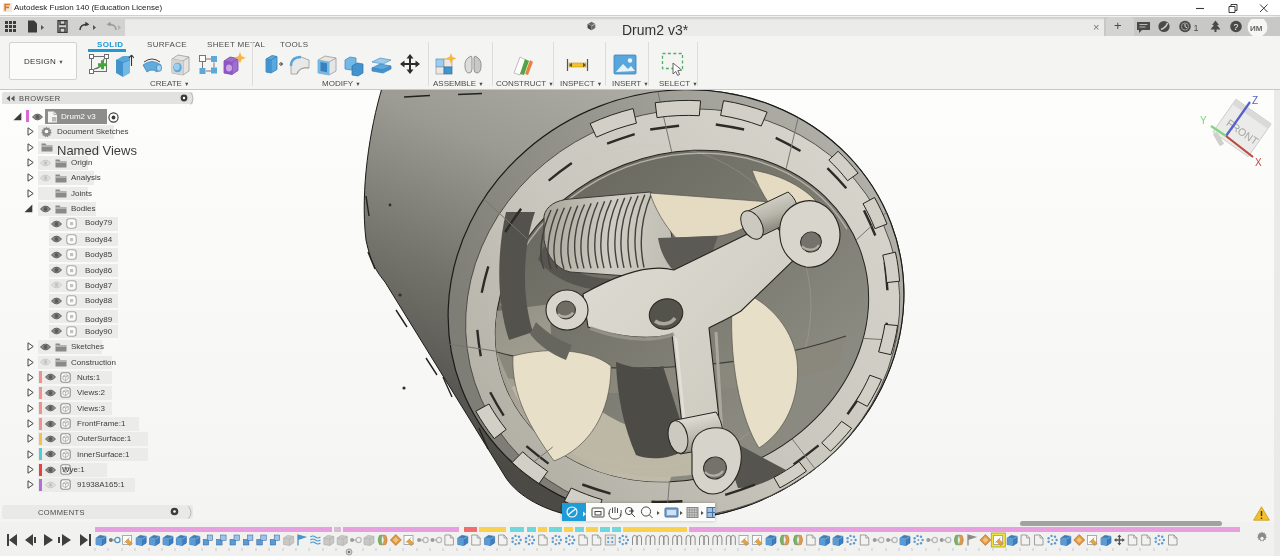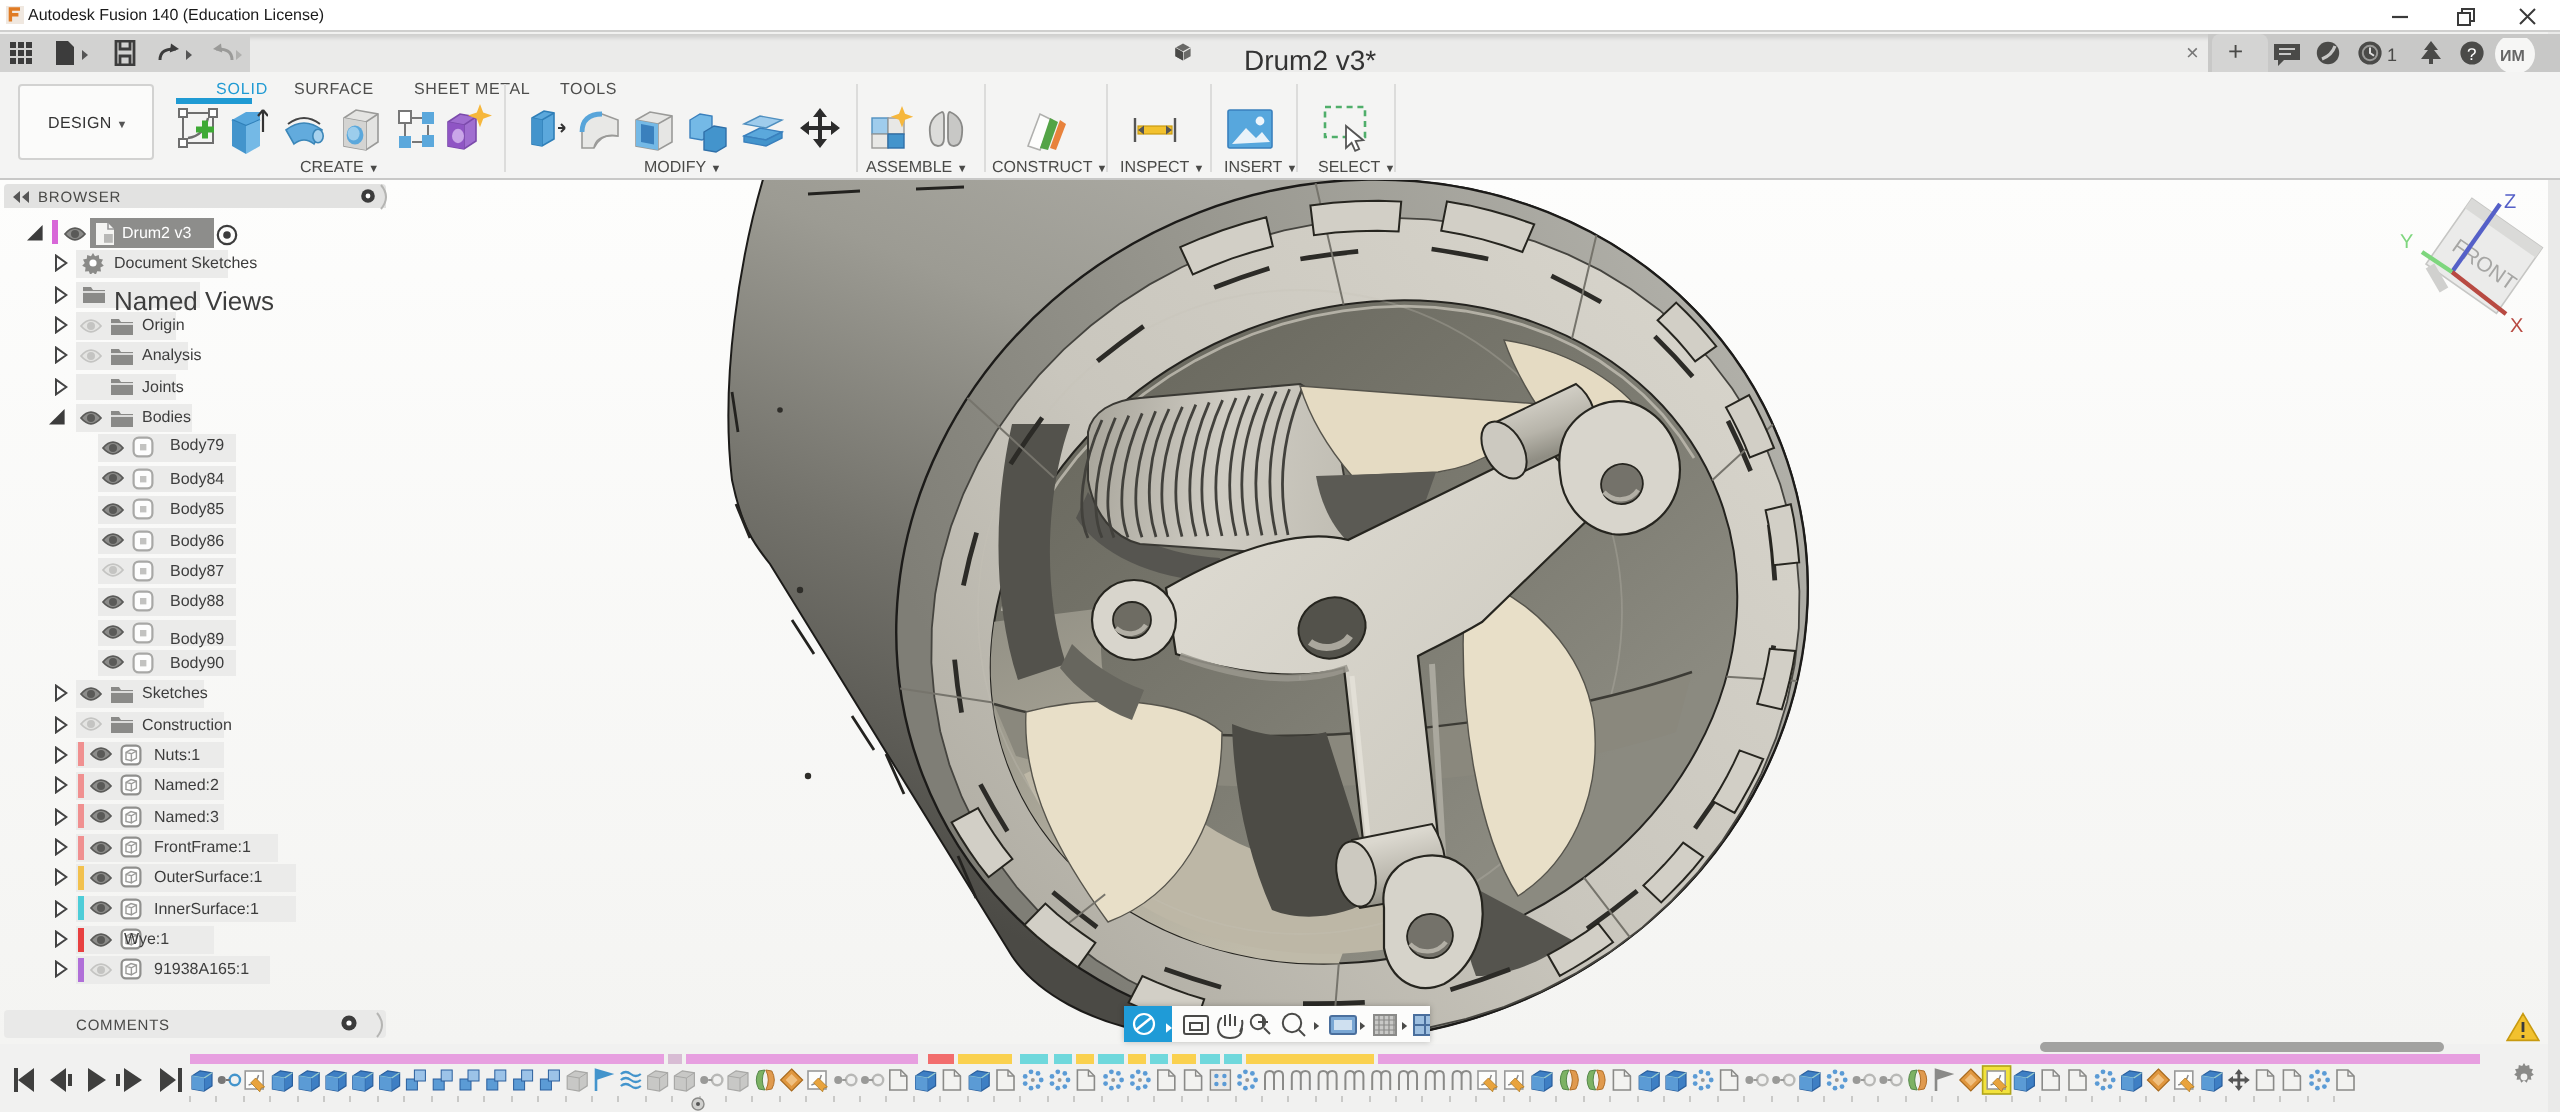--- a/index.html
+++ b/index.html
@@ -184,21 +184,21 @@
     <path d="M81.5 1.5 l3.5 4.5 h-2 l3.5 4.5 h-10 l3.5-4.5 h-2z M80.5 10.5 h2 v2.5 h-2z" fill="#4a4a48" transform="translate(-2,0)"></path>
     <circle cx="100" cy="7.5" r="5.8" fill="#4a4a48"></circle>
     <text x="97.5" y="11" font-size="8.5" fill="#fff" font-family="Liberation Sans">?</text>
     <circle cx="121.5" cy="8" r="10" fill="#f6f6f5"></circle>
     <text x="114" y="11.5" font-size="8" font-weight="bold" fill="#666" font-family="Liberation Sans">ИМ</text>
   </svg>
 
   <div class="abs" style="left:0;top:36px;width:1280px;height:54px;background:#f4f4f3;border-bottom:1px solid #c8c8c7"></div>
   <div class="abs" style="left:9px;top:42px;width:68px;height:38px;background:#fbfbfa;border:1px solid #d2d2d1;border-radius:2px"></div>
   <div class="abs" style="left:24px;top:57px;font-size:8px;color:#333;letter-spacing:0.2px">DESIGN <span style="font-size:5.5px;color:#555">▼</span></div>
-  <div class="abs" style="left:108px;top:40px;font-size:8px;font-weight:normal;color:#1f9ad3;letter-spacing:0.4px">SOLID</div>
+  <div class="abs" style="left:97px;top:40px;font-size:8px;font-weight:bold;color:#1f9ad3;letter-spacing:0.4px">SOLID</div>
   <div class="abs" style="left:88px;top:49px;width:38px;height:3px;background:#1f9ad3"></div>
   <div class="abs" style="left:147px;top:40px;font-size:8px;color:#4d4d4c;letter-spacing:0.3px">SURFACE</div>
   <div class="abs" style="left:207px;top:40px;font-size:8px;color:#4d4d4c;letter-spacing:0.3px">SHEET METAL</div>
   <div class="abs" style="left:280px;top:40px;font-size:8px;color:#4d4d4c;letter-spacing:0.3px">TOOLS</div>
 
   <svg style="position:absolute;left:89px;top:53px" width="22" height="24" viewBox="0 0 22 24">
       <rect x="2.5" y="3.5" width="15" height="15" fill="none" stroke="#6e6e6e" stroke-width="1"></rect>
       <rect x="0.5" y="1.5" width="4" height="4" fill="#fff" stroke="#6e6e6e"></rect>
       <rect x="15.5" y="1.5" width="4" height="4" fill="#fff" stroke="#6e6e6e"></rect>
       <rect x="0.5" y="16.5" width="4" height="4" fill="#fff" stroke="#6e6e6e"></rect>
@@ -538,35 +538,35 @@
     </svg>
 <div style="position:absolute;left:39px;top:386.8px;width:3px;height:12px;background:#f09090"></div>
 <svg style="position:absolute;left:45px;top:388.8px" width="11" height="8" viewBox="0 0 11 8">
       <path d="M0.5 4 Q5.5 -1.8 10.5 4 Q5.5 9.8 0.5 4z" fill="#8c8c8a" stroke="#5a5a58" stroke-width="0.9"></path>
       <circle cx="5.5" cy="4" r="2" fill="#5a5a58"></circle>
     </svg>
 <svg style="position:absolute;left:60px;top:387.3px" width="11" height="11" viewBox="0 0 11 11">
       <rect x="0.8" y="0.8" width="9.4" height="9.4" rx="2.2" fill="#fdfdfd" stroke="#8f8f8d" stroke-width="1.1"></rect>
       <path d="M3 4.2 l2.5-1.4 2.7 0.7 v3.5 l-2.5 1.4 -2.7-0.7z M3 4.2 l2.7 0.7 2.5-1.4 M5.7 4.9 v4" fill="none" stroke="#9a9a98" stroke-width="0.7"></path>
     </svg>
-<div style="position:absolute;left:77px;top:388.3px;font-size:8px;color:#3d3d3d;white-space:nowrap">Named:2</div>
+<div style="position:absolute;left:77px;top:388.3px;font-size:8px;color:#3d3d3d;white-space:nowrap">Views:2</div>
 <div style="position:absolute;left:38px;top:401.65px;width:73.6px;height:13.5px;background:#ebebea"></div>
 <svg style="position:absolute;left:27px;top:403.65px" width="7" height="9" viewBox="0 0 7 9">
       <path d="M1 0.8 L6.2 4.5 L1 8.2 z" fill="#fdfdfd" stroke="#444" stroke-width="1"></path>
     </svg>
 <div style="position:absolute;left:39px;top:402.15px;width:3px;height:12px;background:#f09090"></div>
 <svg style="position:absolute;left:45px;top:404.15px" width="11" height="8" viewBox="0 0 11 8">
       <path d="M0.5 4 Q5.5 -1.8 10.5 4 Q5.5 9.8 0.5 4z" fill="#8c8c8a" stroke="#5a5a58" stroke-width="0.9"></path>
       <circle cx="5.5" cy="4" r="2" fill="#5a5a58"></circle>
     </svg>
 <svg style="position:absolute;left:60px;top:402.65px" width="11" height="11" viewBox="0 0 11 11">
       <rect x="0.8" y="0.8" width="9.4" height="9.4" rx="2.2" fill="#fdfdfd" stroke="#8f8f8d" stroke-width="1.1"></rect>
       <path d="M3 4.2 l2.5-1.4 2.7 0.7 v3.5 l-2.5 1.4 -2.7-0.7z M3 4.2 l2.7 0.7 2.5-1.4 M5.7 4.9 v4" fill="none" stroke="#9a9a98" stroke-width="0.7"></path>
     </svg>
-<div style="position:absolute;left:77px;top:403.65px;font-size:8px;color:#3d3d3d;white-space:nowrap">Named:3</div>
+<div style="position:absolute;left:77px;top:403.65px;font-size:8px;color:#3d3d3d;white-space:nowrap">Views:3</div>
 <div style="position:absolute;left:38px;top:417.0px;width:101.19999999999999px;height:13.5px;background:#ebebea"></div>
 <svg style="position:absolute;left:27px;top:419.0px" width="7" height="9" viewBox="0 0 7 9">
       <path d="M1 0.8 L6.2 4.5 L1 8.2 z" fill="#fdfdfd" stroke="#444" stroke-width="1"></path>
     </svg>
 <div style="position:absolute;left:39px;top:417.5px;width:3px;height:12px;background:#f09090"></div>
 <svg style="position:absolute;left:45px;top:419.5px" width="11" height="8" viewBox="0 0 11 8">
       <path d="M0.5 4 Q5.5 -1.8 10.5 4 Q5.5 9.8 0.5 4z" fill="#8c8c8a" stroke="#5a5a58" stroke-width="0.9"></path>
       <circle cx="5.5" cy="4" r="2" fill="#5a5a58"></circle>
     </svg>
 <svg style="position:absolute;left:60px;top:418.0px" width="11" height="11" viewBox="0 0 11 11">

